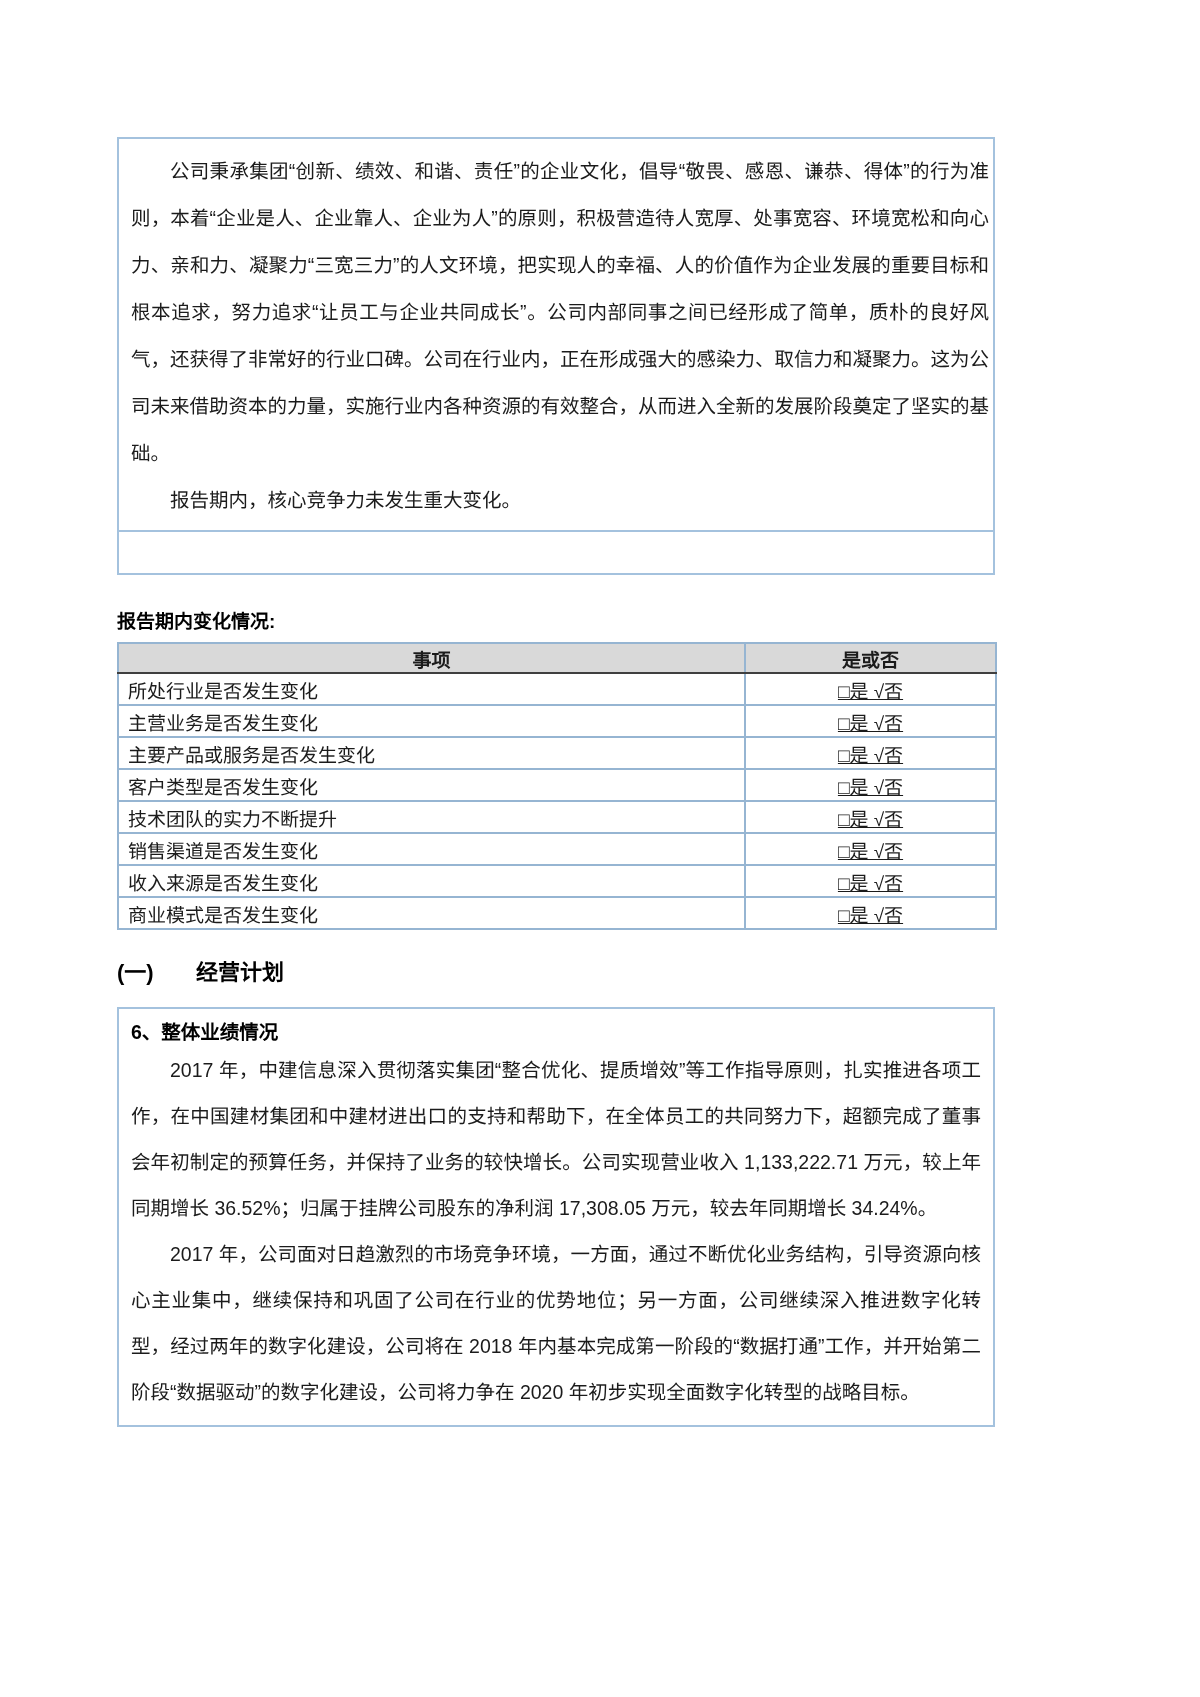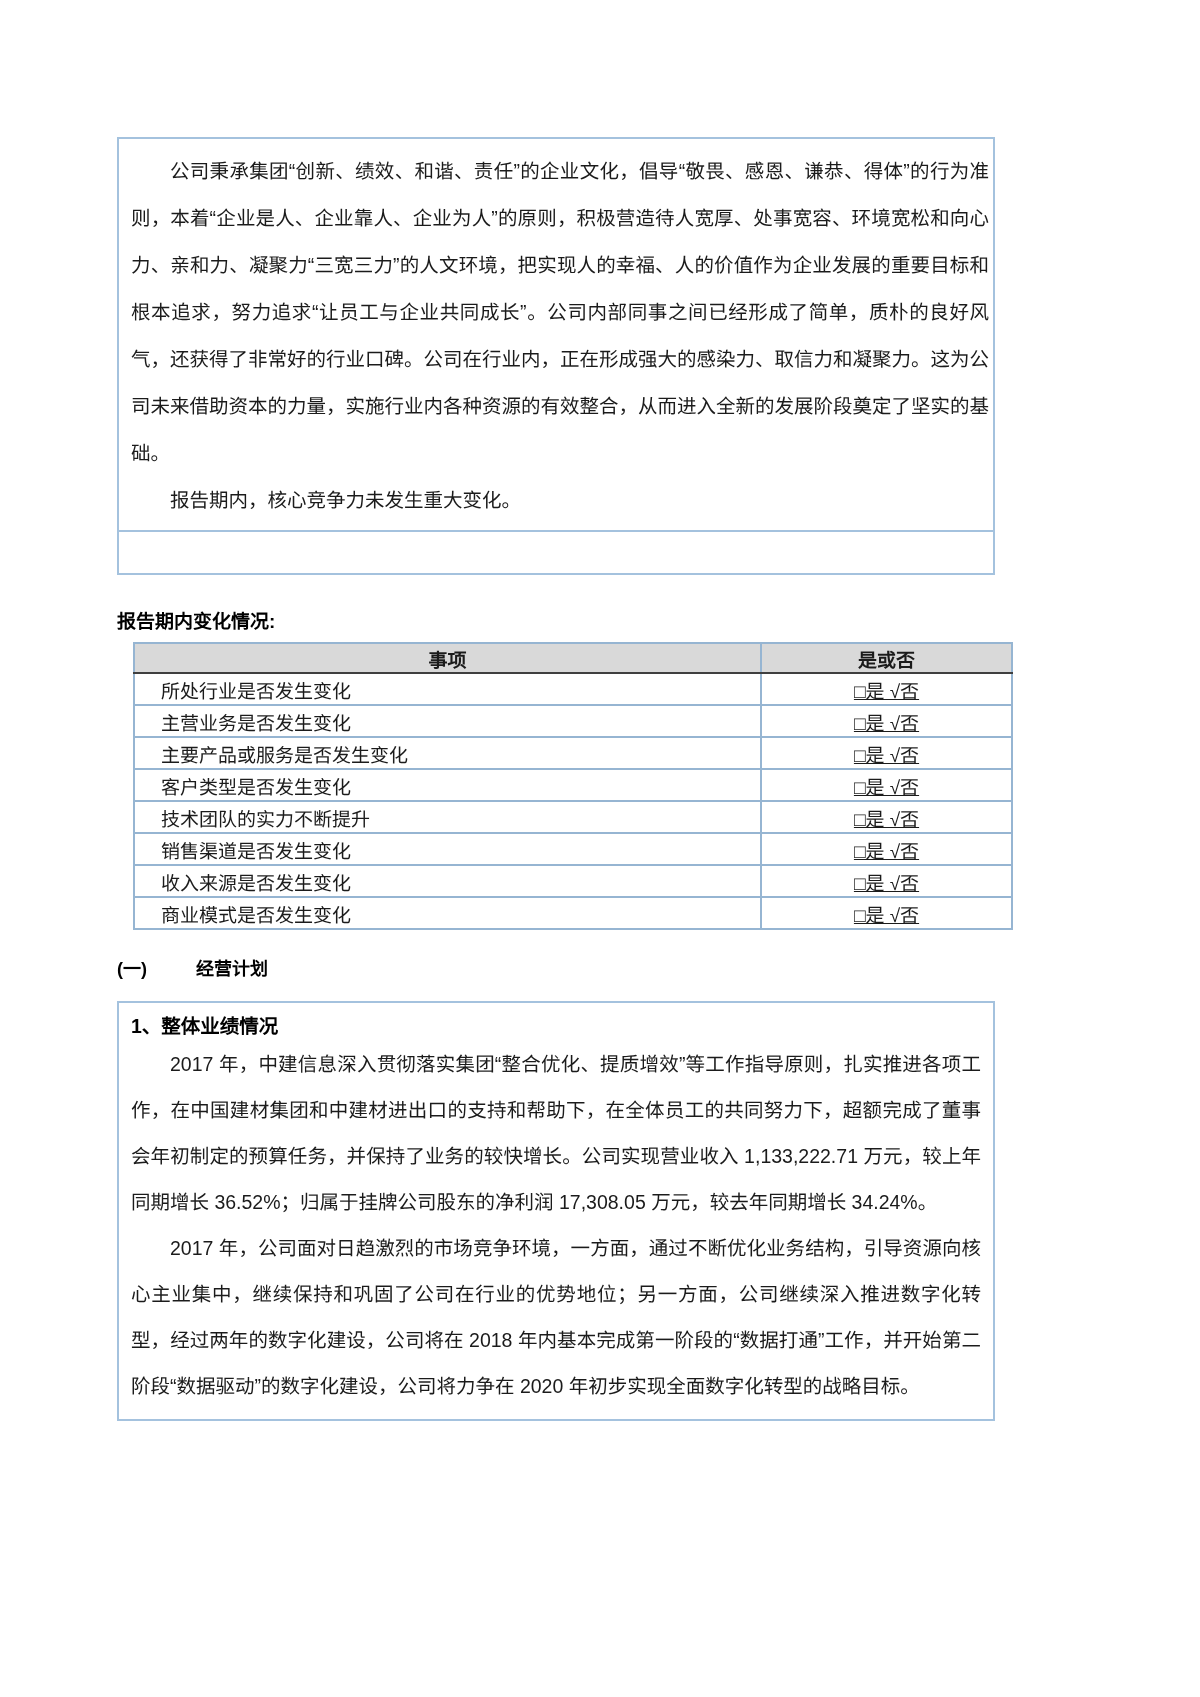--- a/index.html
+++ b/index.html
@@ -25,40 +25,40 @@
   .intro-main p{
     font-size:19.5px;line-height:47px;text-align:justify;text-indent:2em;
   }
   .intro-empty{height:41px;}
 
   
   .table-label{
     margin-top:31px;font-size:19px;font-weight:bold;color:#000;
   }
   table.changes{
-    margin-top:9px;width:878px;border-collapse:collapse;table-layout:fixed;margin-left:16px;
+    margin-top:9px;width:878px;border-collapse:collapse;table-layout:fixed;
   }
   table.changes th,table.changes td{
     border:2px solid var(--table-border);font-size:19px;
   }
   table.changes thead th{
     background:var(--table-header-bg);
     border-bottom:2px solid var(--table-header-underline);
     height:30px;font-weight:bold;text-align:center;
   }
   table.changes td{height:32px;}
-  td.item-cell{text-align:left;padding-left:26px;}
+  td.item-cell{text-align:left;padding-left:9px;}
   td.answer-cell{text-align:center;text-decoration:underline;}
   .col-item{width:627px;}
   .col-answer{width:251px;}
 
   
   .sec{margin-top:57px;font-size:21px;font-weight:bold;color:#000;}
   .sec .sec-num{display:inline-block;width:63px;}
-  .subsec{margin-top:24px;font-size:18px;font-weight:bold;color:#000;}
+  .subsec{margin-top:24px;font-size:22px;font-weight:bold;color:#000;}
   .subsec .subsec-num{display:inline-block;width:79px;}
 
   
   .perf-box{margin-top:21px;padding:8px 12px 10px 12px;}
   .perf-heading{font-size:19.5px;font-weight:bold;line-height:30px;color:#000;}
   .perf-box p{
     font-size:19.5px;line-height:46px;text-align:justify;text-indent:2em;
   }
 </style>
 </head>
@@ -122,18 +122,18 @@
       </tr>
     </tbody>
   </table>
 
 
   <div class="subsec">
     <span class="subsec-num">(一)</span><span>经营计划</span>
   </div>
 
   <section class="box perf-box">
-    <div class="perf-heading">1、整体业绩情况</div>
+    <div class="perf-heading">6、整体业绩情况</div>
     <p>2017 年，中建信息深入贯彻落实集团“整合优化、提质增效”等工作指导原则，扎实推进各项工作，在中国建材集团和中建材进出口的支持和帮助下，在全体员工的共同努力下，超额完成了董事会年初制定的预算任务，并保持了业务的较快增长。公司实现营业收入 1,133,222.71 万元，较上年同期增长 36.52%；归属于挂牌公司股东的净利润 17,308.05 万元，较去年同期增长 34.24%。</p>
     <p>2017 年，公司面对日趋激烈的市场竞争环境，一方面，通过不断优化业务结构，引导资源向核心主业集中，继续保持和巩固了公司在行业的优势地位；另一方面，公司继续深入推进数字化转型，经过两年的数字化建设，公司将在 2018 年内基本完成第一阶段的“数据打通”工作，并开始第二阶段“数据驱动”的数字化建设，公司将力争在 2020 年初步实现全面数字化转型的战略目标。</p>
   </section>
 
 </div>
 
 </body></html>

